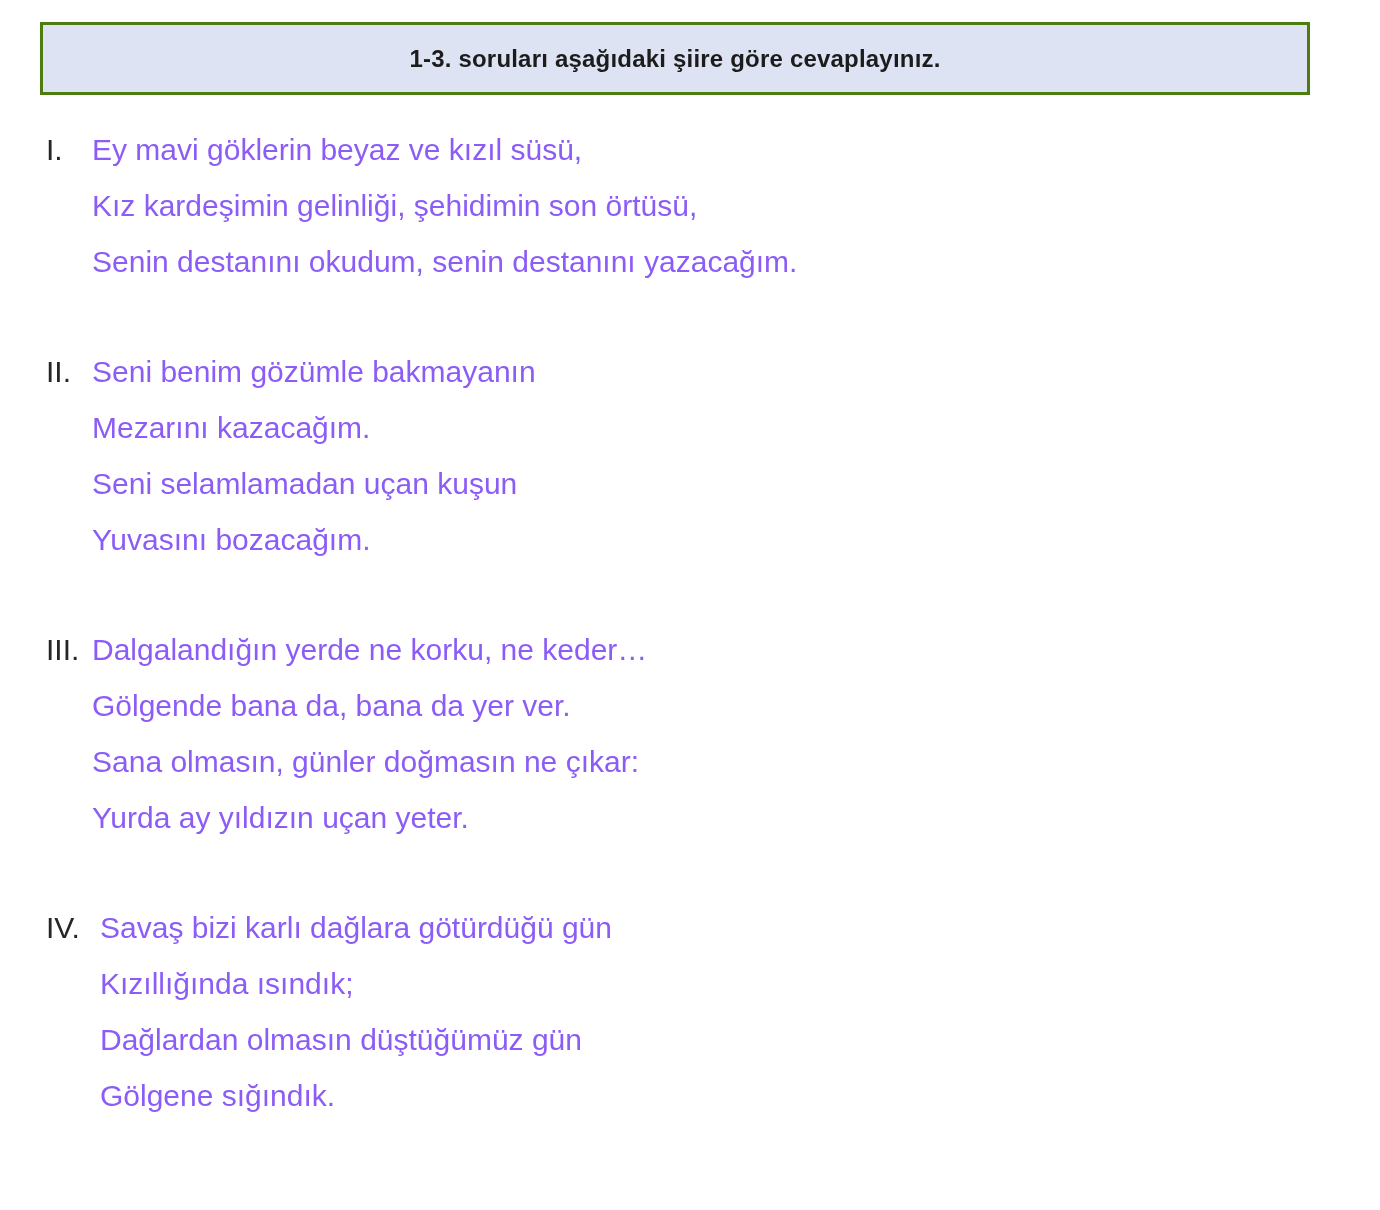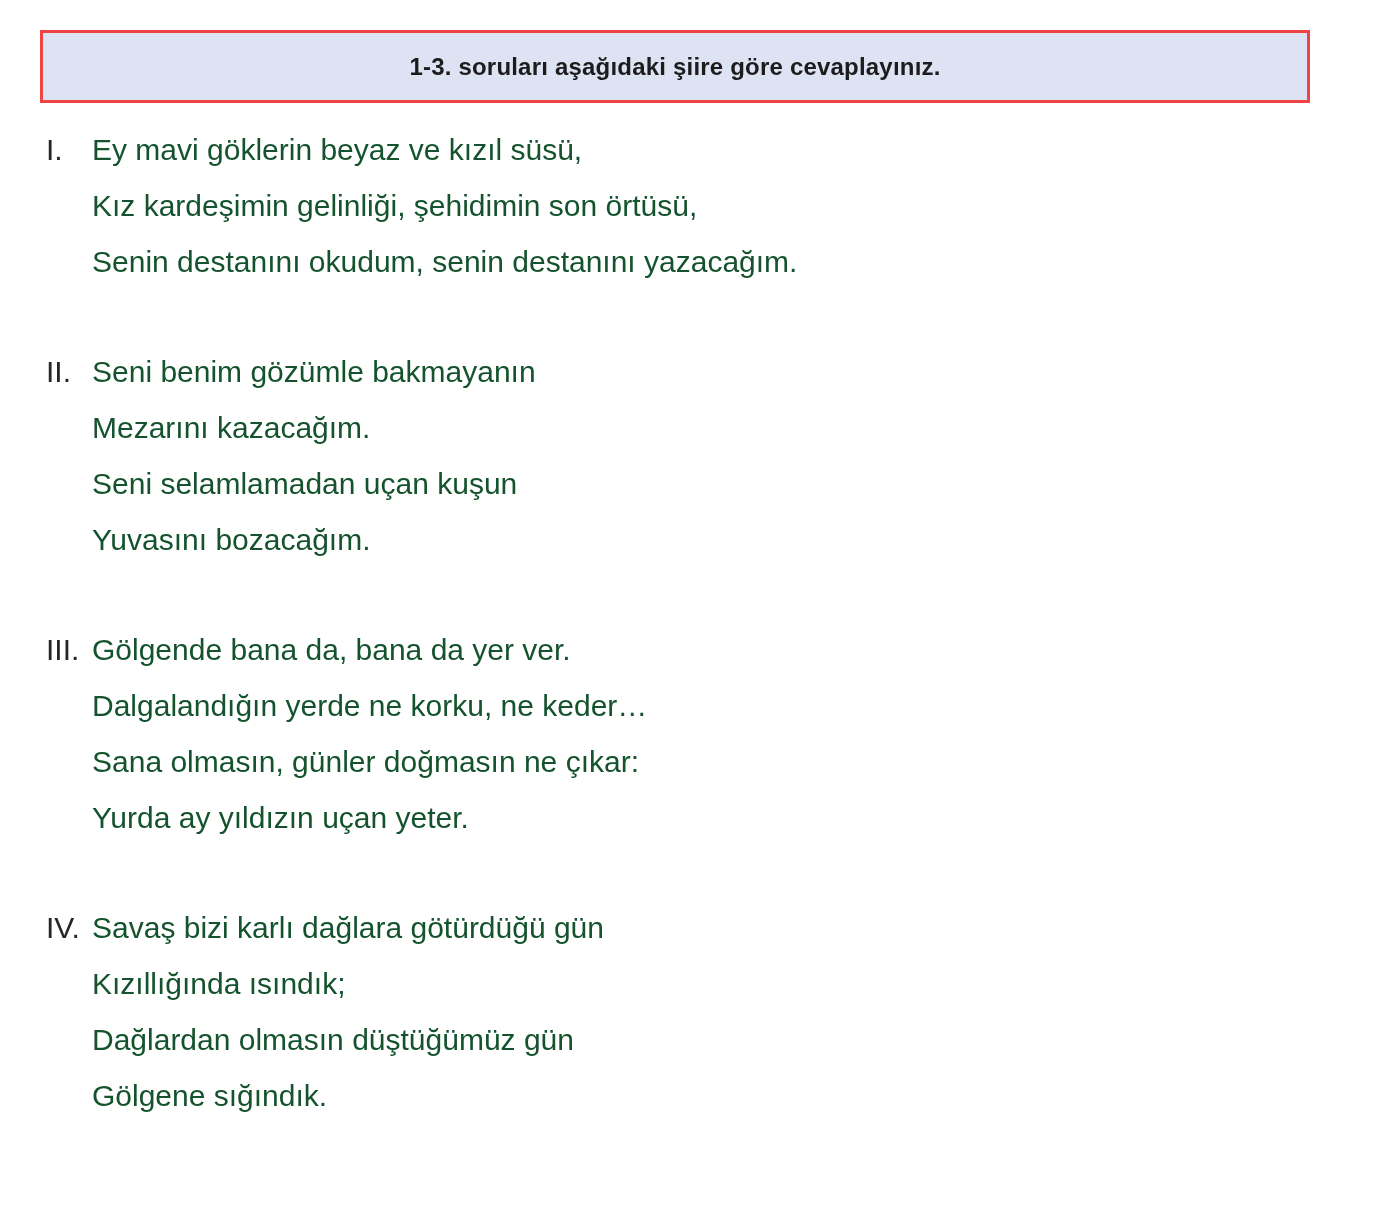--- a/index.html
+++ b/index.html
@@ -12,25 +12,25 @@
     position: relative;
     width: 1380px;
     height: 1210px;
     background: #ffffff;
     color: #262626;
     overflow: hidden;
   }
   .instruction-box {
     position: absolute;
     left: 40px;
-    top: 30px;
+    top: 22px;
     width: 1264px;
     height: 67px;
     background: #dee3f4;
-    border: 3px solid #ef4444;
+    border: 3px solid #4d7c0f;
     display: flex;
     align-items: center;
     justify-content: center;
   }
   .instruction-text {
     font-size: 24px;
     font-weight: bold;
     color: #1c1c1c;
     letter-spacing: 0.2px;
   }
@@ -38,33 +38,33 @@
     position: absolute;
     left: 46px;
     top: 122px;
     width: 1290px;
   }
   .stanza {
     display: flex;
     align-items: flex-start;
     margin-bottom: 54px;
   }
-  .stanza:last-child { margin-bottom: 0; }
+  .stanza:last-child { margin-bottom: 0; gap: 8px; }
   .numeral {
     flex: 0 0 46px;
     font-size: 30px;
     line-height: 56px;
     color: #262626;
   }
   .lines { flex: 1; }
   .line {
     margin: 0;
     font-size: 30px;
     line-height: 56px;
-    color: #14532d;
+    color: #8b5cf6;
     white-space: nowrap;
   }
 </style>
 </head>
 <body>
 
 <div class="page">
 
   <div class="instruction-box">
     <div class="instruction-text">1-3. soruları aşağıdaki şiire göre cevaplayınız.</div>
@@ -87,22 +87,22 @@
         <p class="line">Seni benim gözümle bakmayanın</p>
         <p class="line">Mezarını kazacağım.</p>
         <p class="line">Seni selamlamadan uçan kuşun</p>
         <p class="line">Yuvasını bozacağım.</p>
       </div>
     </div>
 
     <div class="stanza">
       <div class="numeral">III.</div>
       <div class="lines">
+        <p class="line">Dalgalandığın yerde ne korku, ne keder…</p>
         <p class="line">Gölgende bana da, bana da yer ver.</p>
-        <p class="line">Dalgalandığın yerde ne korku, ne keder…</p>
         <p class="line">Sana olmasın, günler doğmasın ne çıkar:</p>
         <p class="line">Yurda ay yıldızın uçan yeter.</p>
       </div>
     </div>
 
     <div class="stanza">
       <div class="numeral">IV.</div>
       <div class="lines">
         <p class="line">Savaş bizi karlı dağlara götürdüğü gün</p>
         <p class="line">Kızıllığında ısındık;</p>

